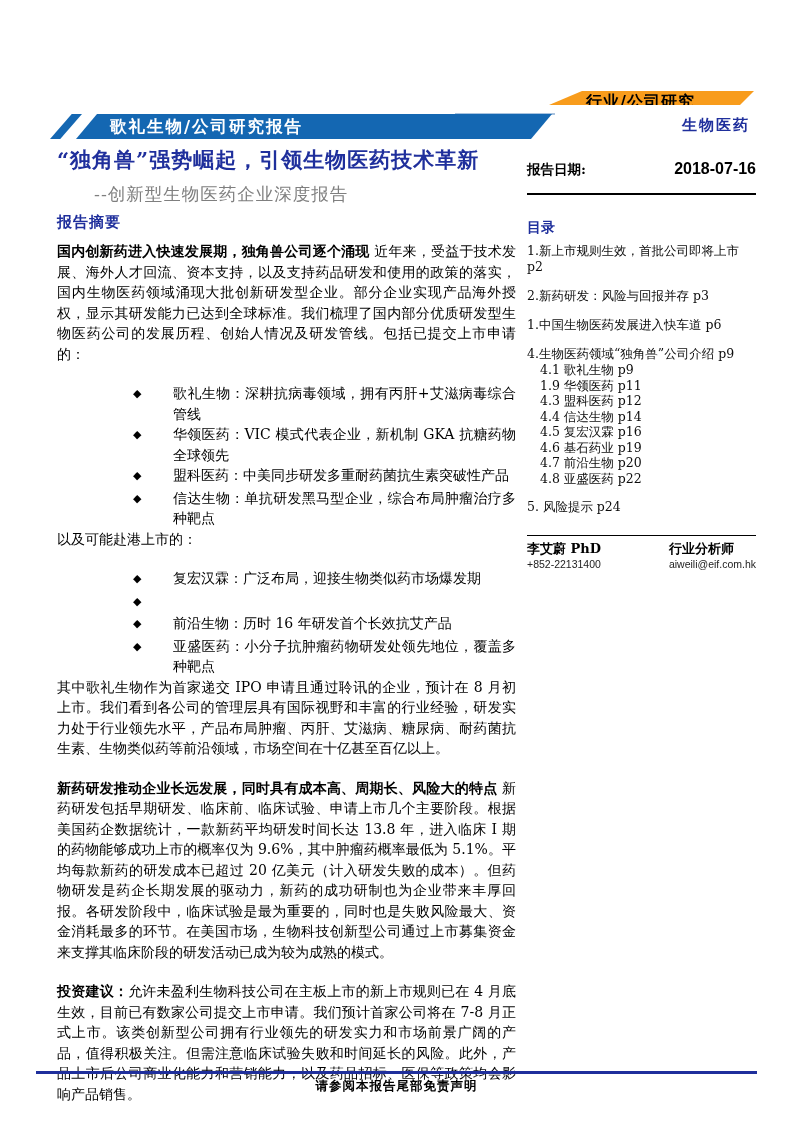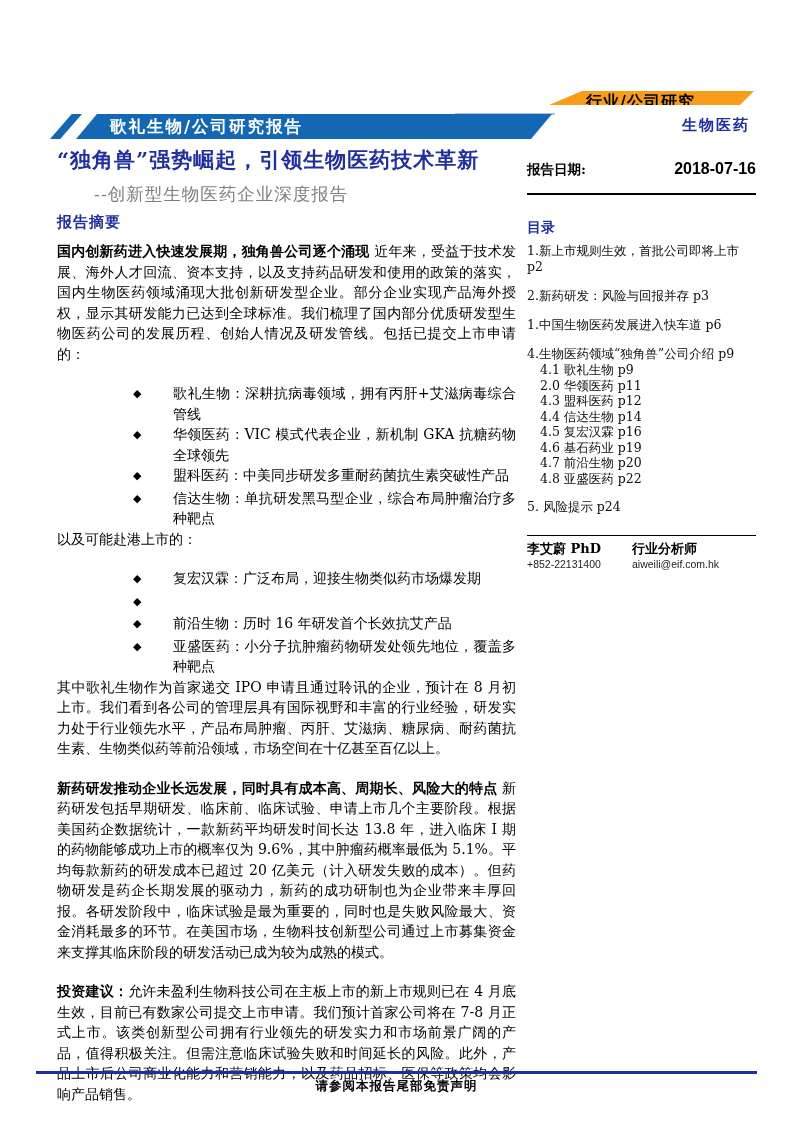--- a/index.html
+++ b/index.html
@@ -48,21 +48,21 @@
   .date-row{display:flex;justify-content:space-between;align-items:baseline;
         border-bottom:2px solid #000;padding-bottom:14px;}
   .date-label{font-weight:bold;font-size:13.5px;}
   .date-value{font-weight:bold;font-size:16px;font-family:"Liberation Sans",sans-serif;}
   .toc-heading{margin-top:24px;color:#1F2F9C;font-weight:bold;font-size:14px;}
   .toc{font-size:12.5px;color:#0c0c0c;margin-top:6px;}
   .toc .lvl1{margin-top:13px;line-height:16px;}
   .toc .lvl1:first-child{margin-top:0;}
   .toc .lvl2{margin-left:13px;margin-top:1px;line-height:14.5px;}
   .analyst-rule{border-top:1.5px solid #000;margin-top:20px;}
-  .analyst{display:flex;margin-top:4px;}
+  .analyst{display:flex;margin-top:4px;justify-content:space-between;}
   .analyst .col1{width:105px;}
   .analyst .name,.analyst .role{font-weight:bold;font-size:13px;}
   .analyst .phone,.analyst .email{font-family:"Liberation Sans",sans-serif;font-size:10.5px;color:#222;}
 
   
   .footer-rule{position:absolute;left:36px;top:1071px;width:721px;height:3px;background:#1F2F9C;}
   .footer-text{position:absolute;left:0;top:1078px;width:793px;text-align:center;
         font-weight:bold;font-size:12.5px;letter-spacing:1px;}
 </style>
 </head>
@@ -136,21 +136,21 @@
       <span class="date-value">2018-07-16</span>
     </div>
 
     <div class="toc-heading">目录</div>
     <div class="toc">
       <div class="lvl1">1.新上市规则生效，首批公司即将上市 p2</div>
       <div class="lvl1">2.新药研发：风险与回报并存 p3</div>
       <div class="lvl1">1.中国生物医药发展进入快车道 p6</div>
       <div class="lvl1">4.生物医药领域“独角兽”公司介绍 p9</div>
       <div class="lvl2">4.1 歌礼生物 p9</div>
-      <div class="lvl2">2.0 华领医药 p11</div>
+      <div class="lvl2">1.9 华领医药 p11</div>
       <div class="lvl2">4.3 盟科医药 p12</div>
       <div class="lvl2">4.4 信达生物 p14</div>
       <div class="lvl2">4.5 复宏汉霖 p16</div>
       <div class="lvl2">4.6 基石药业 p19</div>
       <div class="lvl2">4.7 前沿生物 p20</div>
       <div class="lvl2">4.8 亚盛医药 p22</div>
       <div class="lvl1">5. 风险提示 p24</div>
     </div>
 
     <div class="analyst-rule"></div>

